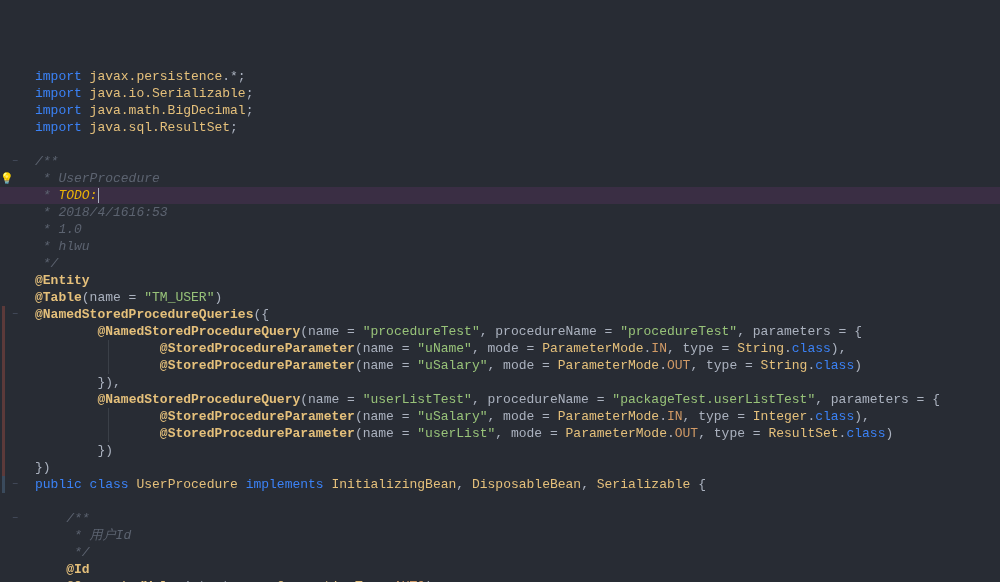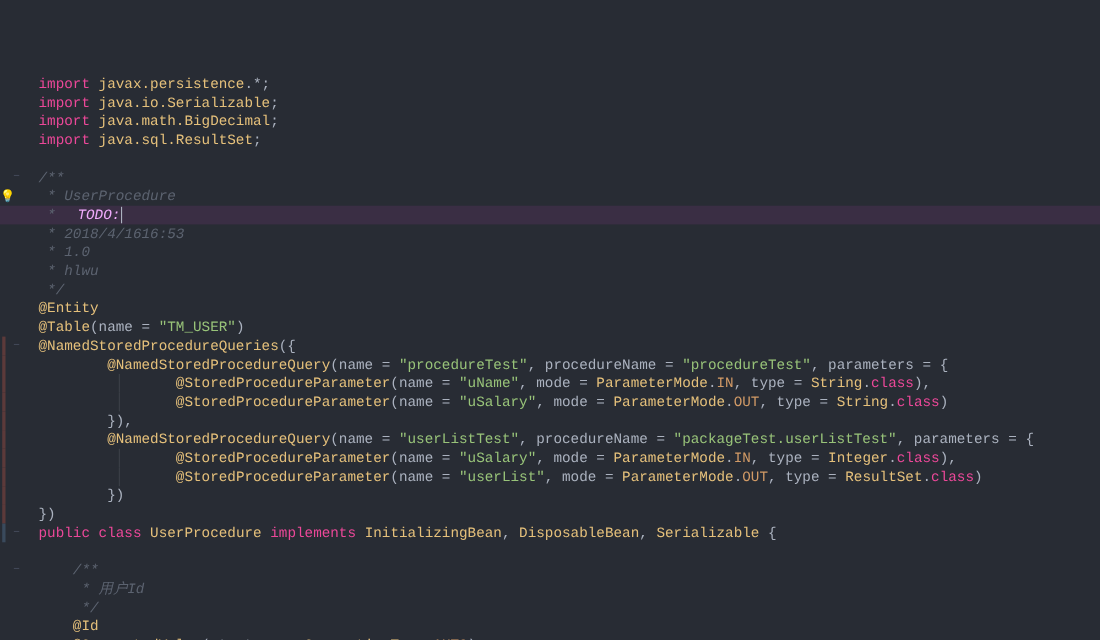--- a/index.html
+++ b/index.html
@@ -58,26 +58,26 @@
   bottom: 0;
 }
 .change-blue {
   position: absolute;
   left: 2px;
   width: 3px;
   background: #3a4a5c;
   top: 0;
   bottom: 0;
 }
-.kw { color: #ec4899; }
+.kw { color: #3b82f6; }
 .str { color: #98c379; }
 .cls { color: #e5c07b; }
 .com { color: #5c6370; font-style: italic; }
-.todo { color: #f0abfc; font-style: italic; margin-left: 12px; }
-.ann { color: #e5c07b; }
+.todo { color: #eab308; font-style: italic; }
+.ann { color: #e5c07b; font-weight: bold; }
 .const { color: #d19a66; }
 .punct { color: #abb2bf; }
 </style>
 </head>
 <body>
 
 
 
 <div class="editor" id="editor"><div class="line"><div class="gutter"></div><div class="fold"></div><div class="code" style="position: relative;"><span class="kw">import </span><span class="cls">javax.persistence</span><span class="punct">.*;</span></div></div><div class="line"><div class="gutter"></div><div class="fold"></div><div class="code" style="position: relative;"><span class="kw">import </span><span class="cls">java.io.Serializable</span><span class="punct">;</span></div></div><div class="line"><div class="gutter"></div><div class="fold"></div><div class="code" style="position: relative;"><span class="kw">import </span><span class="cls">java.math.BigDecimal</span><span class="punct">;</span></div></div><div class="line"><div class="gutter"></div><div class="fold"></div><div class="code" style="position: relative;"><span class="kw">import </span><span class="cls">java.sql.ResultSet</span><span class="punct">;</span></div></div><div class="line"><div class="gutter"></div><div class="fold"></div><div class="code" style="position: relative;"></div></div><div class="line"><div class="gutter"></div><div class="fold">−</div><div class="code" style="position: relative;"><span class="com">/**</span></div></div><div class="line"><div class="gutter"><span class="bulb">💡</span></div><div class="fold"></div><div class="code" style="position: relative;"><span class="com"> * UserProcedure</span></div></div><div class="line highlighted"><div class="gutter"></div><div class="fold"></div><div class="code" style="position: relative;"><span class="com"> * </span><span class="todo">TODO:</span><span class="caret"></span></div></div><div class="line"><div class="gutter"></div><div class="fold"></div><div class="code" style="position: relative;"><span class="com"> * 2018/4/1616:53</span></div></div><div class="line"><div class="gutter"></div><div class="fold"></div><div class="code" style="position: relative;"><span class="com"> * 1.0</span></div></div><div class="line"><div class="gutter"></div><div class="fold"></div><div class="code" style="position: relative;"><span class="com"> * hlwu</span></div></div><div class="line"><div class="gutter"></div><div class="fold"></div><div class="code" style="position: relative;"><span class="com"> */</span></div></div><div class="line"><div class="gutter"></div><div class="fold"></div><div class="code" style="position: relative;"><span class="ann">@Entity</span></div></div><div class="line"><div class="gutter"></div><div class="fold"></div><div class="code" style="position: relative;"><span class="ann">@Table</span><span class="punct">(name = </span><span class="str">"TM_USER"</span><span class="punct">)</span></div></div><div class="line"><div class="gutter"><div class="change-red"></div></div><div class="fold">−</div><div class="code" style="position: relative;"><span class="ann">@NamedStoredProcedureQueries</span><span class="punct">({</span></div></div><div class="line"><div class="gutter"><div class="change-red"></div></div><div class="fold"></div><div class="code" style="position: relative;">        <span class="ann">@NamedStoredProcedureQuery</span><span class="punct">(name = </span><span class="str">"procedureTest"</span><span class="punct">, procedureName = </span><span class="str">"procedureTest"</span><span class="punct">, parameters = {</span></div></div><div class="line"><div class="gutter"><div class="change-red"></div></div><div class="fold"></div><div class="code" style="position: relative;">                <span class="ann">@StoredProcedureParameter</span><span class="punct">(name = </span><span class="str">"uName"</span><span class="punct">, mode = </span><span class="cls">ParameterMode</span><span class="punct">.</span><span class="const">IN</span><span class="punct">, type = </span><span class="cls">String</span><span class="punct">.</span><span class="kw">class</span><span class="punct">),</span><div class="indent-guide" style="left: 88px;"></div></div></div><div class="line"><div class="gutter"><div class="change-red"></div></div><div class="fold"></div><div class="code" style="position: relative;">                <span class="ann">@StoredProcedureParameter</span><span class="punct">(name = </span><span class="str">"uSalary"</span><span class="punct">, mode = </span><span class="cls">ParameterMode</span><span class="punct">.</span><span class="const">OUT</span><span class="punct">, type = </span><span class="cls">String</span><span class="punct">.</span><span class="kw">class</span><span class="punct">)</span><div class="indent-guide" style="left: 88px;"></div></div></div><div class="line"><div class="gutter"><div class="change-red"></div></div><div class="fold"></div><div class="code" style="position: relative;">        <span class="punct">}),</span></div></div><div class="line"><div class="gutter"><div class="change-red"></div></div><div class="fold"></div><div class="code" style="position: relative;">        <span class="ann">@NamedStoredProcedureQuery</span><span class="punct">(name = </span><span class="str">"userListTest"</span><span class="punct">, procedureName = </span><span class="str">"packageTest.userListTest"</span><span class="punct">, parameters = {</span></div></div><div class="line"><div class="gutter"><div class="change-red"></div></div><div class="fold"></div><div class="code" style="position: relative;">                <span class="ann">@StoredProcedureParameter</span><span class="punct">(name = </span><span class="str">"uSalary"</span><span class="punct">, mode = </span><span class="cls">ParameterMode</span><span class="punct">.</span><span class="const">IN</span><span class="punct">, type = </span><span class="cls">Integer</span><span class="punct">.</span><span class="kw">class</span><span class="punct">),</span><div class="indent-guide" style="left: 88px;"></div></div></div><div class="line"><div class="gutter"><div class="change-red"></div></div><div class="fold"></div><div class="code" style="position: relative;">                <span class="ann">@StoredProcedureParameter</span><span class="punct">(name = </span><span class="str">"userList"</span><span class="punct">, mode = </span><span class="cls">ParameterMode</span><span class="punct">.</span><span class="const">OUT</span><span class="punct">, type = </span><span class="cls">ResultSet</span><span class="punct">.</span><span class="kw">class</span><span class="punct">)</span><div class="indent-guide" style="left: 88px;"></div></div></div><div class="line"><div class="gutter"><div class="change-red"></div></div><div class="fold"></div><div class="code" style="position: relative;">        <span class="punct">})</span></div></div><div class="line"><div class="gutter"><div class="change-red"></div></div><div class="fold"></div><div class="code" style="position: relative;"><span class="punct">})</span></div></div><div class="line"><div class="gutter"><div class="change-blue"></div></div><div class="fold">−</div><div class="code" style="position: relative;"><span class="kw">public class </span><span class="cls">UserProcedure</span><span class="punct"> </span><span class="kw">implements</span><span class="punct"> </span><span class="cls">InitializingBean</span><span class="punct">, </span><span class="cls">DisposableBean</span><span class="punct">, </span><span class="cls">Serializable</span><span class="punct"> {</span></div></div><div class="line"><div class="gutter"></div><div class="fold"></div><div class="code" style="position: relative;"></div></div><div class="line"><div class="gutter"></div><div class="fold">−</div><div class="code" style="position: relative;">    <span class="com">/**</span></div></div><div class="line"><div class="gutter"></div><div class="fold"></div><div class="code" style="position: relative;">    <span class="com"> * 用户Id</span></div></div><div class="line"><div class="gutter"></div><div class="fold"></div><div class="code" style="position: relative;">    <span class="com"> */</span></div></div><div class="line"><div class="gutter"></div><div class="fold"></div><div class="code" style="position: relative;">    <span class="ann">@Id</span></div></div><div class="line"><div class="gutter"></div><div class="fold"></div><div class="code" style="position: relative;">    <span class="ann">@GeneratedValue</span><span class="punct">(strategy = </span><span class="cls">GenerationType</span><span class="punct">.</span><span class="const">AUTO</span><span class="punct">)</span></div></div></div>
 

